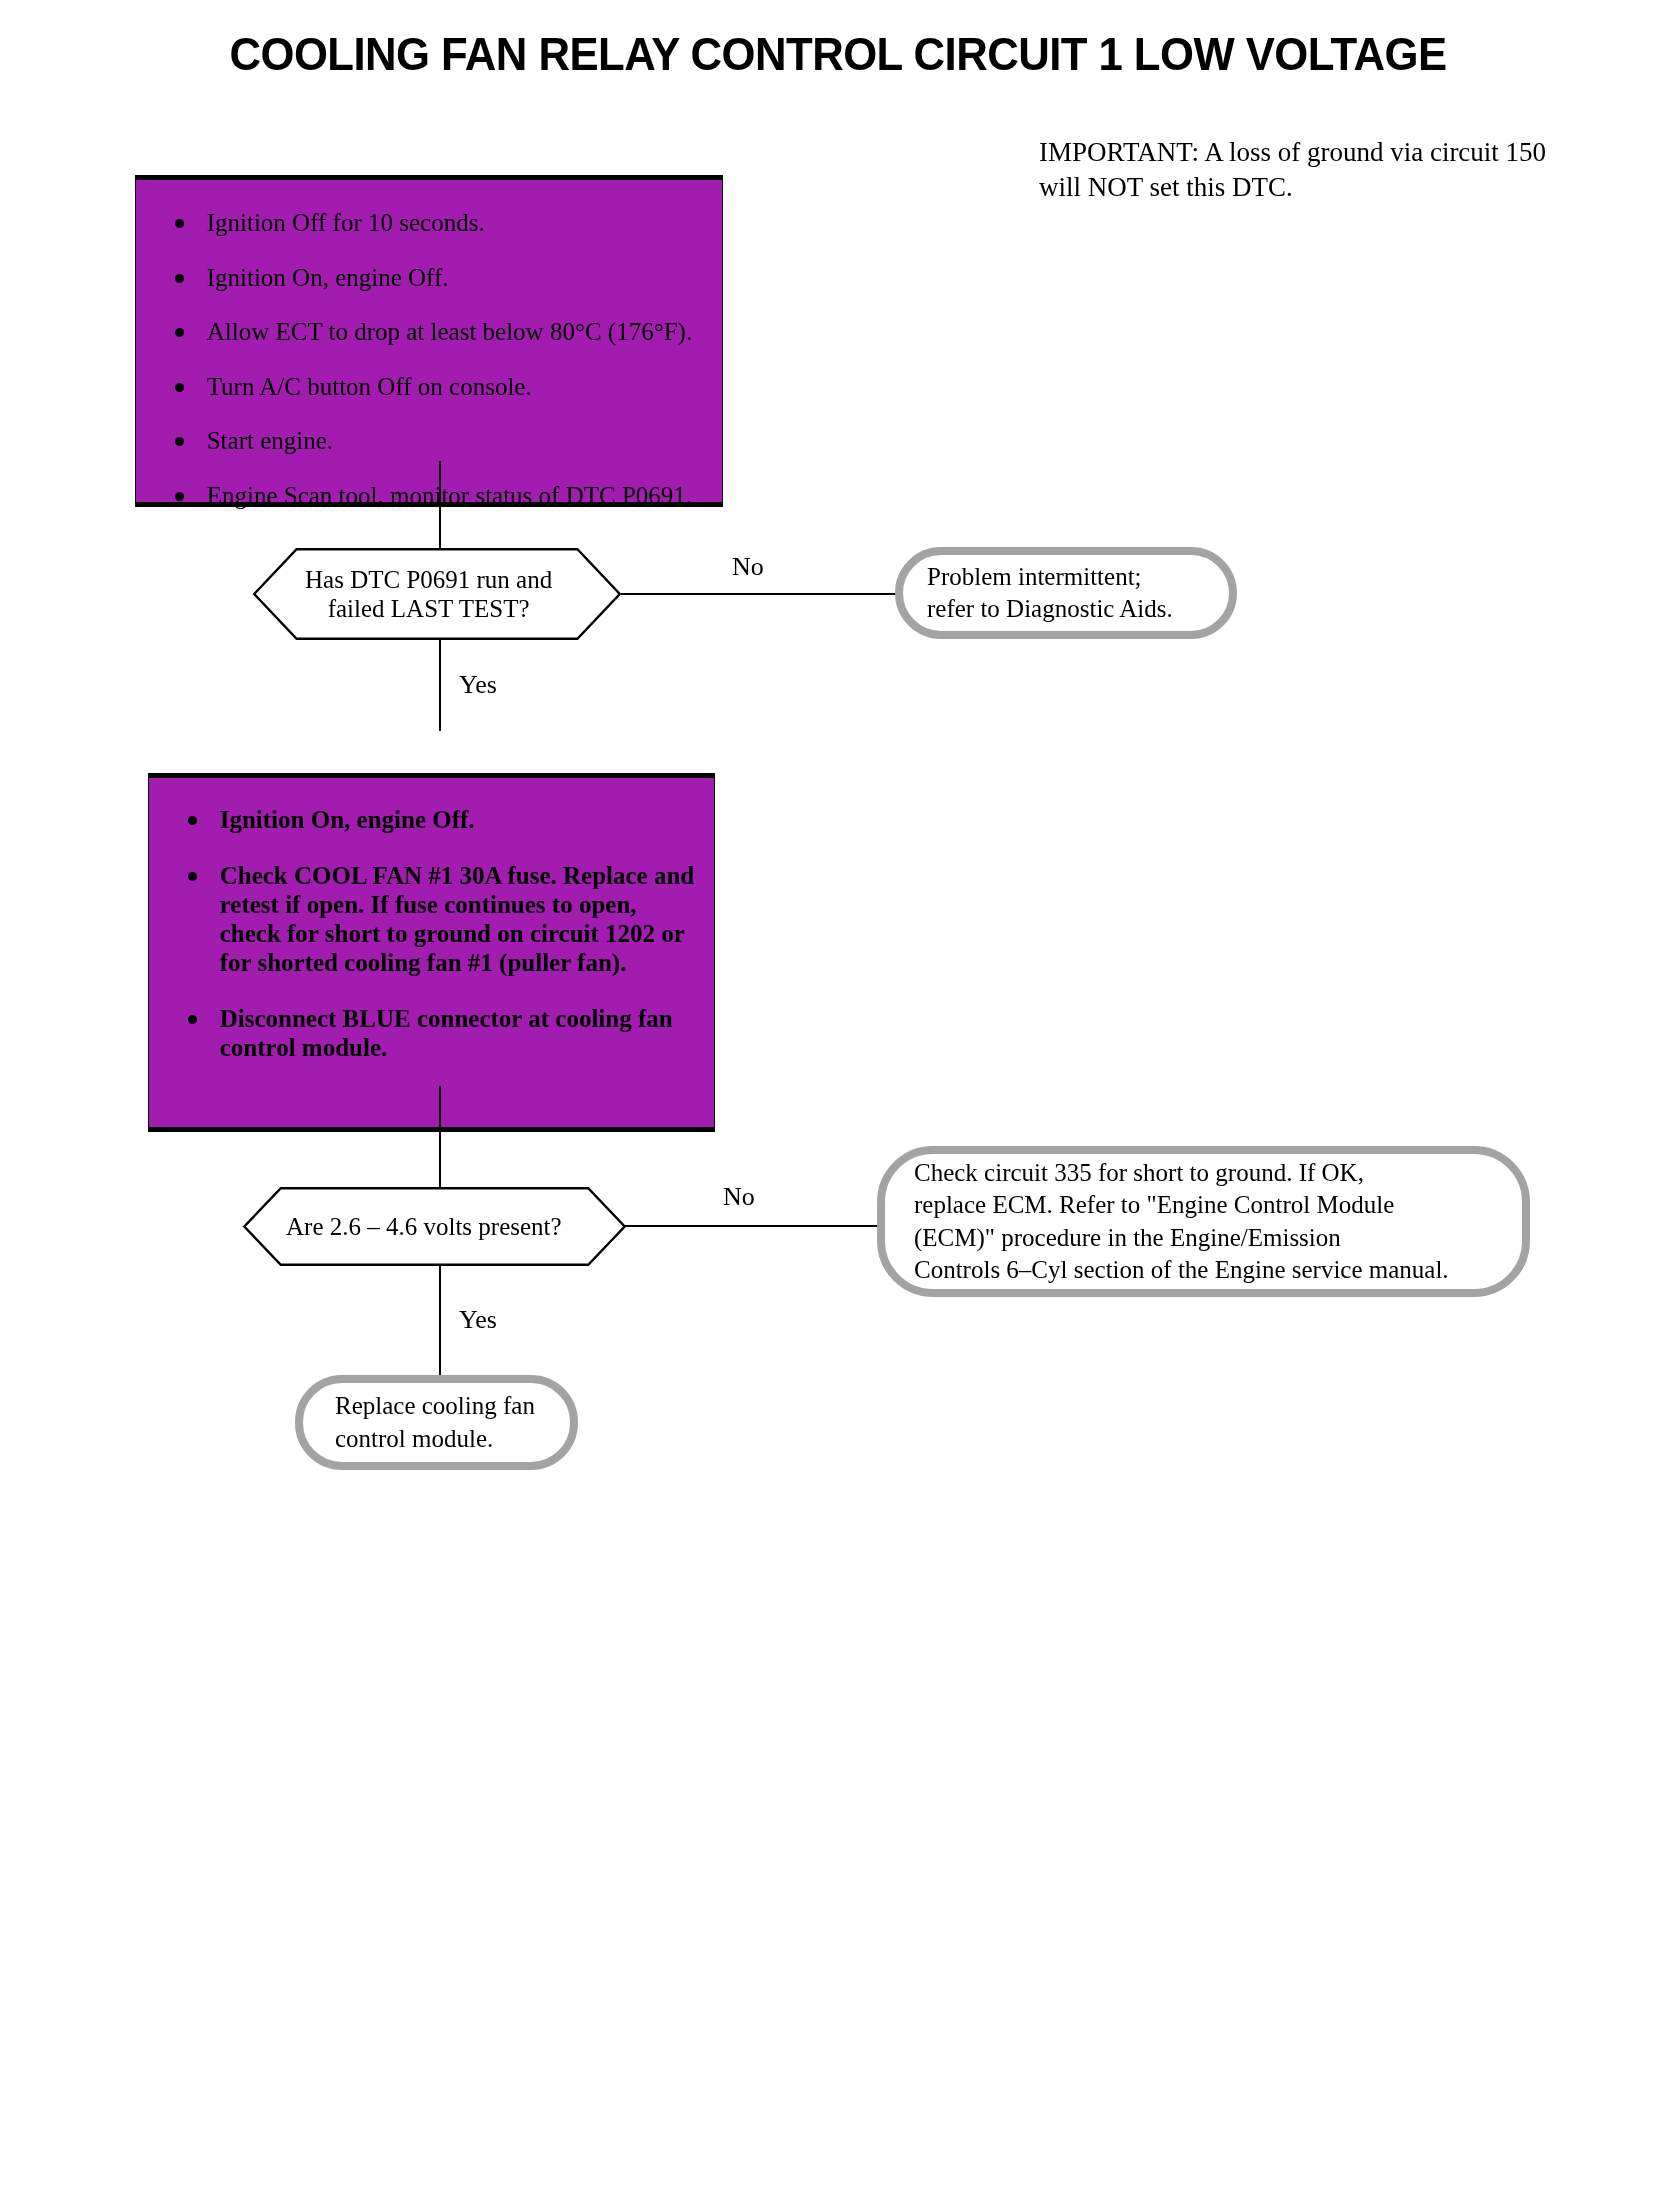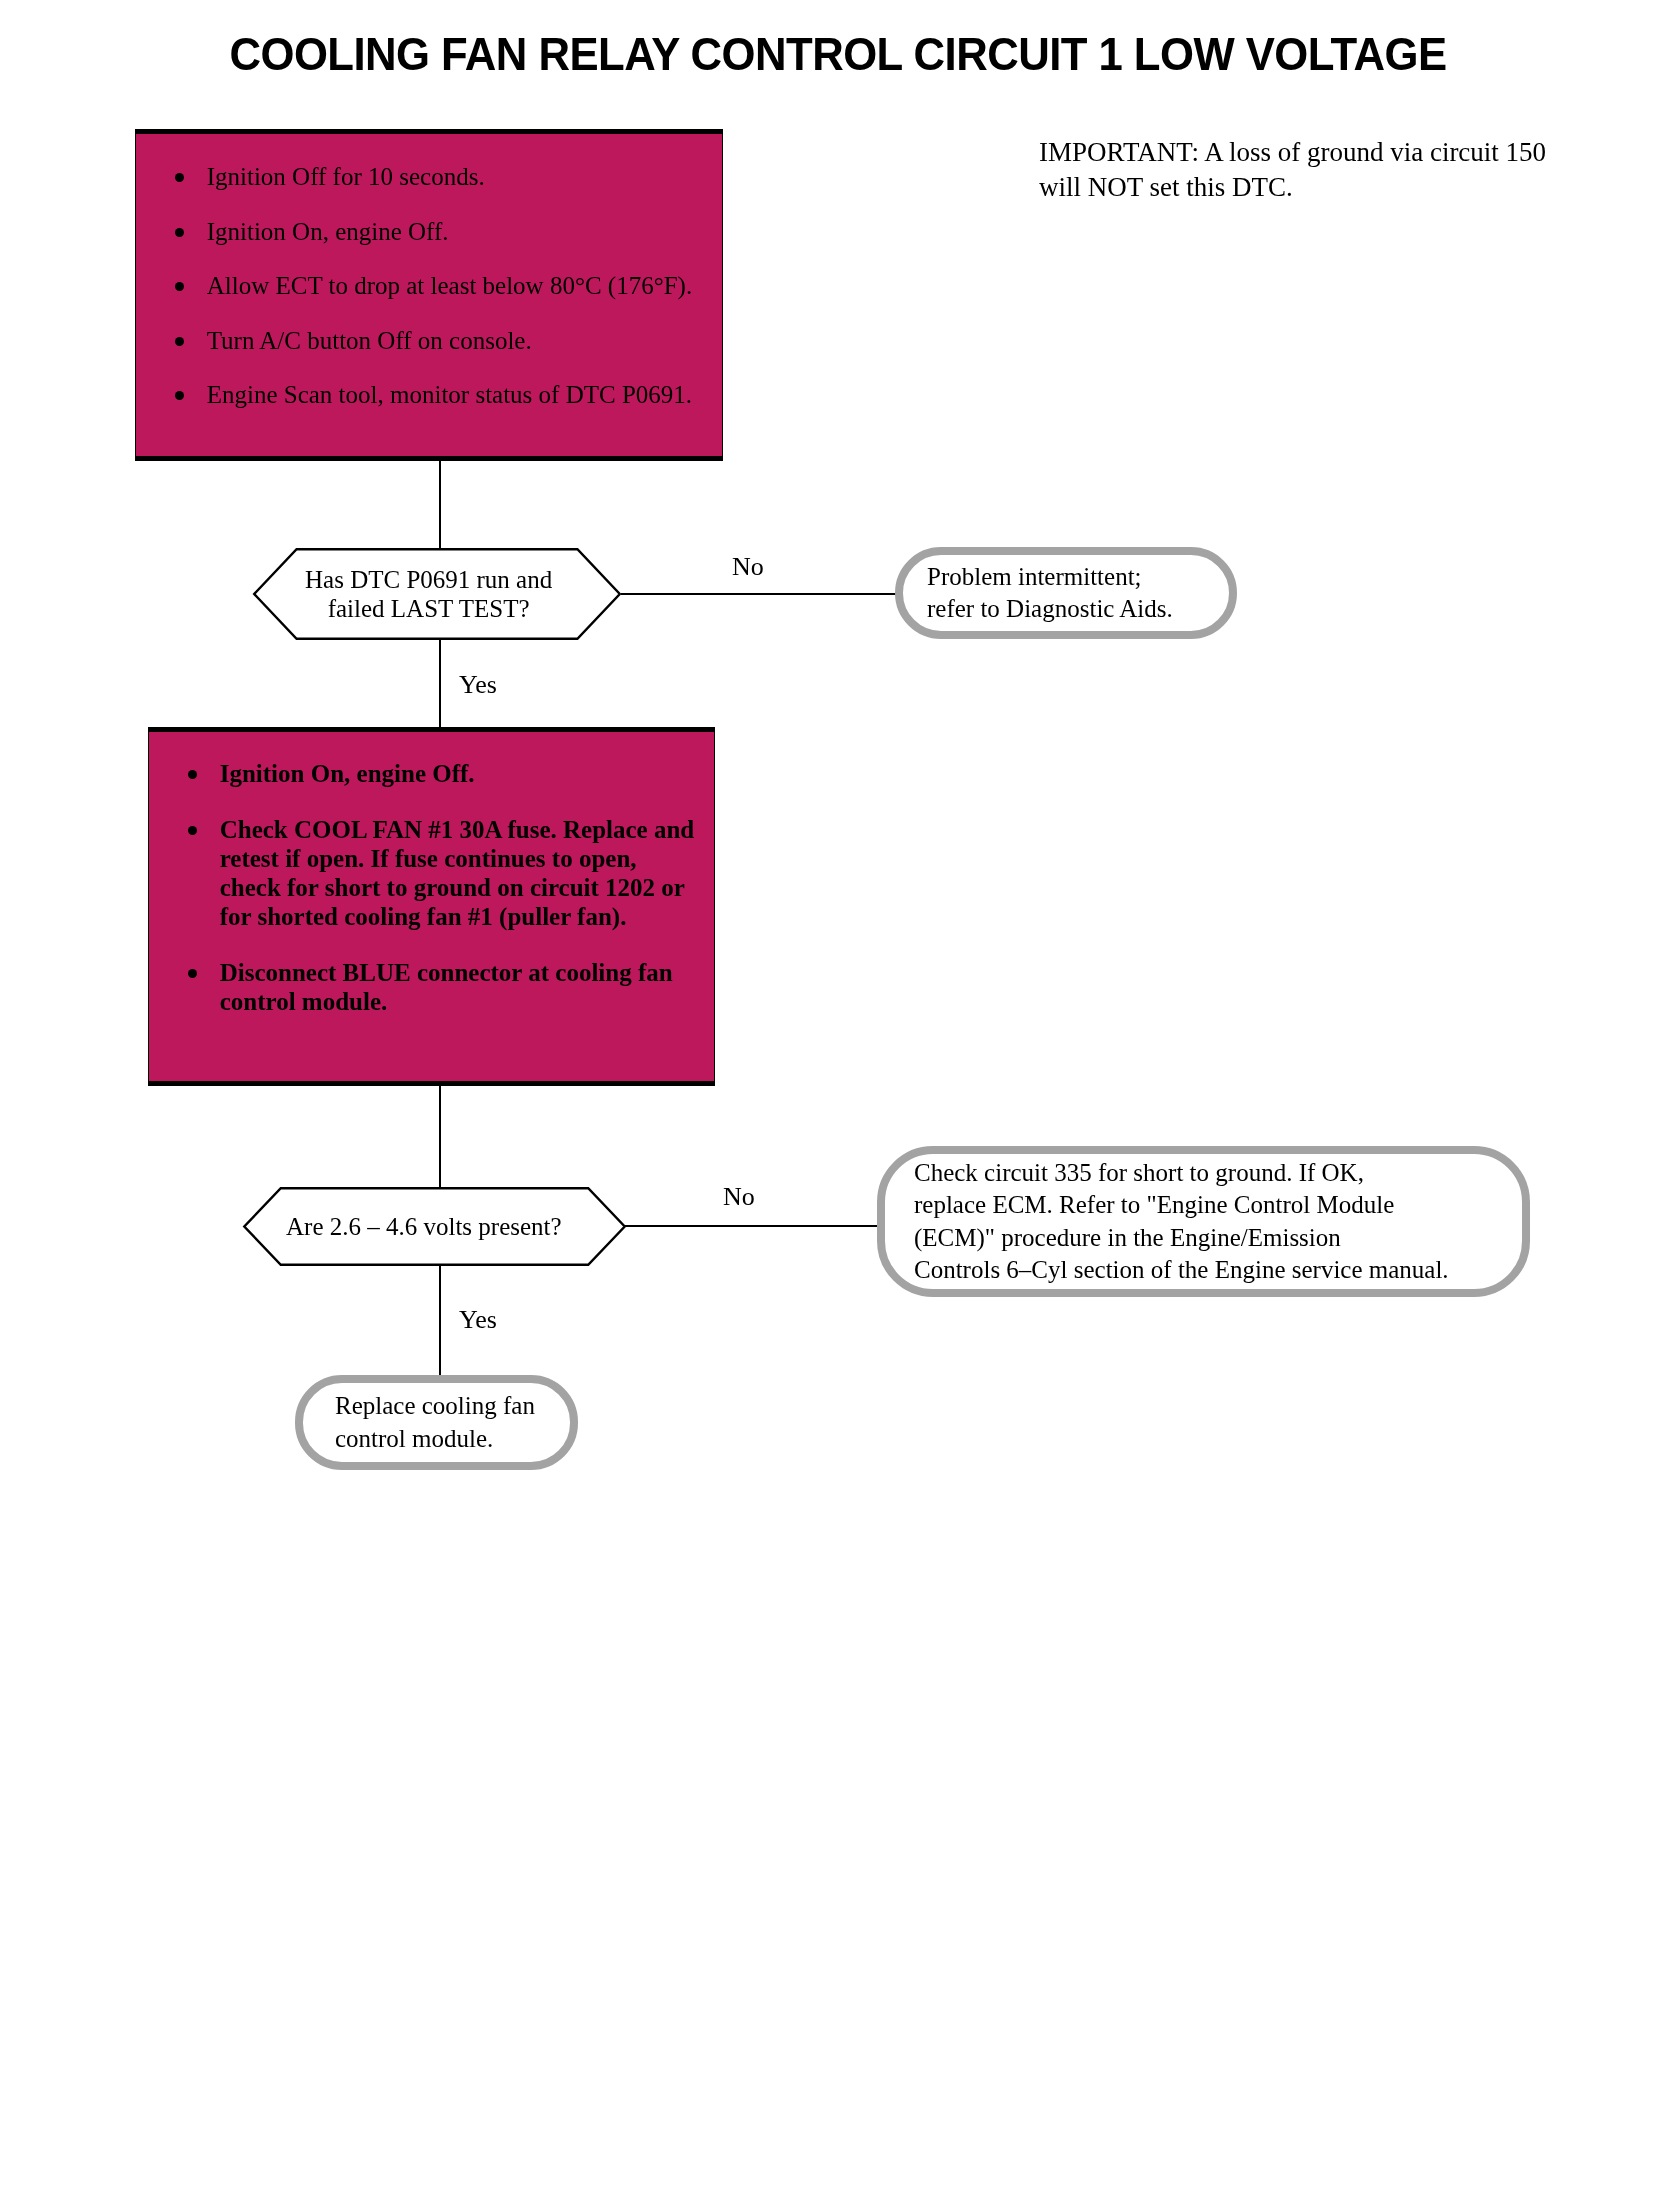--- a/index.html
+++ b/index.html
@@ -33,21 +33,22 @@
   }
 
   
   .node { position: absolute; box-sizing: border-box; }
 
   
   .rect-box {
     border: 1.8px solid #000;
     border-top-width: 5.5px;
     border-bottom-width: 5.5px;
-    background: #be185d;
+    background: #a21caf;
+    margin-top: 46px;
   }
 
   
   ul.bullets {
     list-style: none;
     margin: 0;
     padding: 0;
   }
   ul.bullets > li {
     position: relative;
@@ -127,20 +128,21 @@
 <div id="important-note" style="left:1039px; top:135px;">
   <span class="lead">IMPORTANT:</span><span> A loss of ground via circuit 150 will NOT set this DTC.</span>
 </div>
 
 <div class="node rect-box box1" style="left:135px; top:129px; width:588px; height:332px; padding:28px 20.7px 20.7px 20.7px;">
   <ul class="bullets">
     <li>Ignition Off for 10 seconds.</li>
     <li>Ignition On, engine Off.</li>
     <li>Allow ECT to drop at least below 80°C (176°F).</li>
     <li>Turn A/C button Off on console.</li>
+    <li>Start engine.</li>
     <li>Engine Scan tool, monitor status of DTC P0691.</li>
   </ul>
 </div>
 
 <div class="vline" style="left:439px; top:461px; height:89px;"></div>
 
 <div class="hex-wrap" style="left:252px; top:548px; width:370px; height:92px;">
   <svg width="370" height="92" viewBox="0 0 608 152">
     <polygon points="72,2 536,2 606,76 536,150 72,150 2,76" fill="#ffffff" stroke="#000000" stroke-width="4"></polygon>
   </svg>

